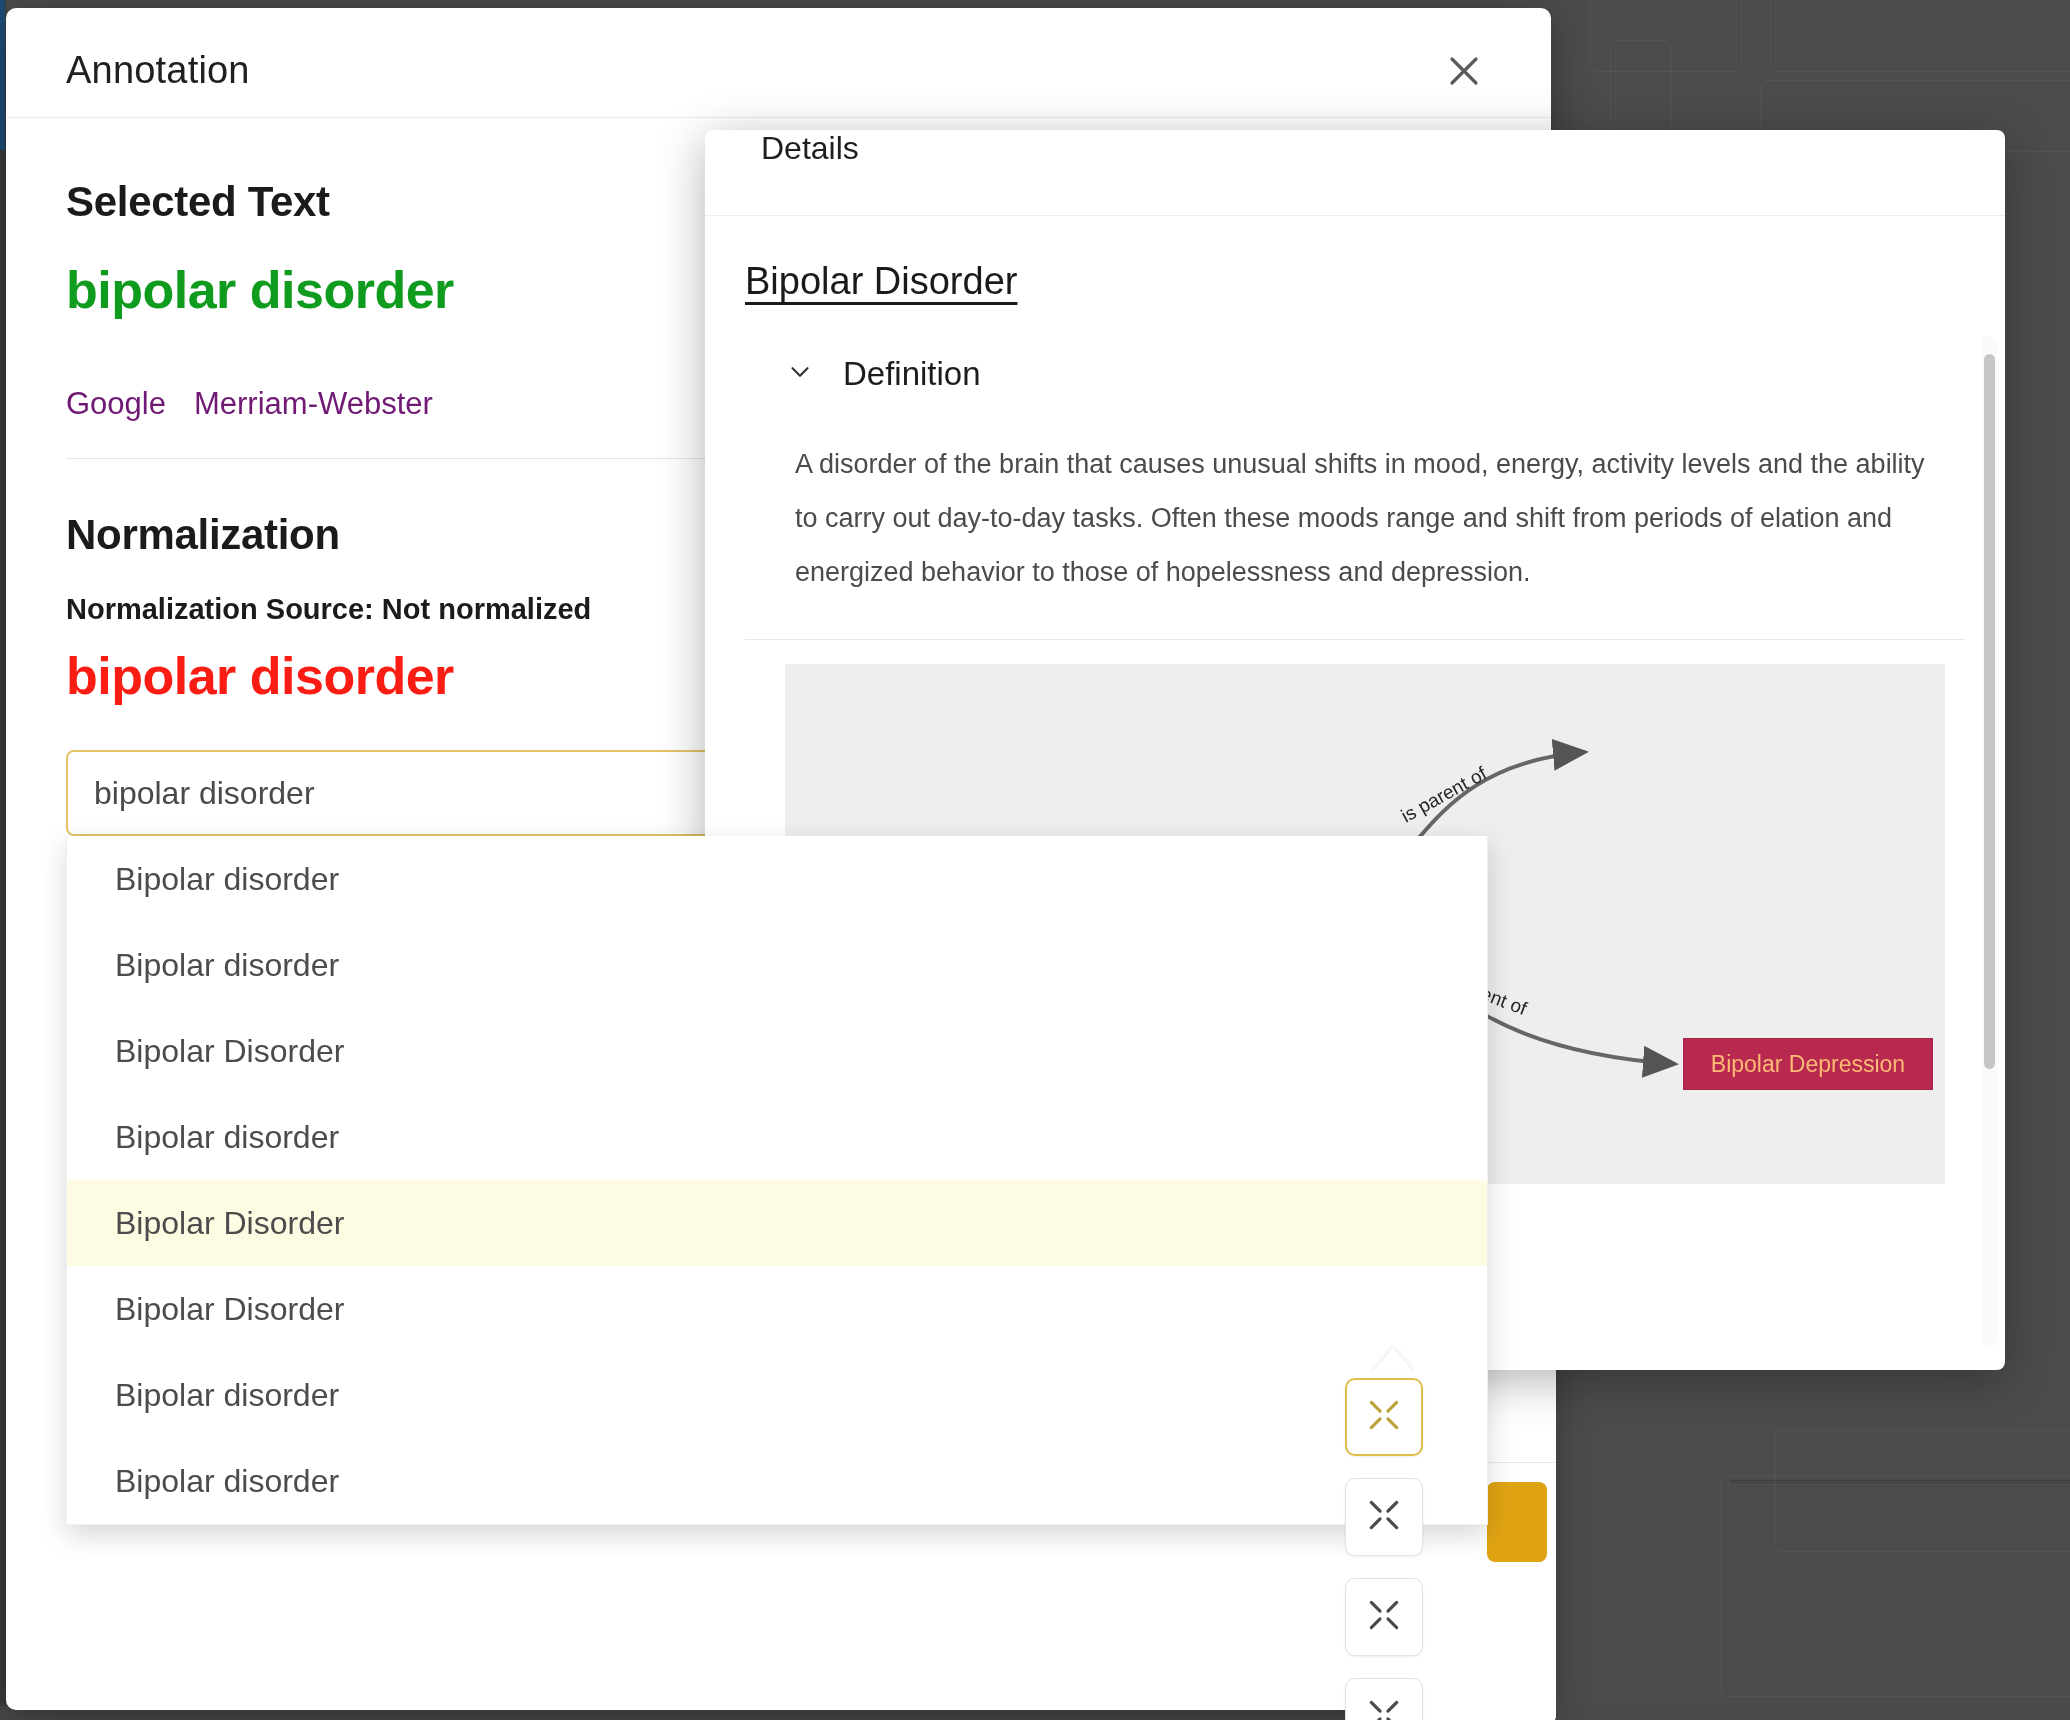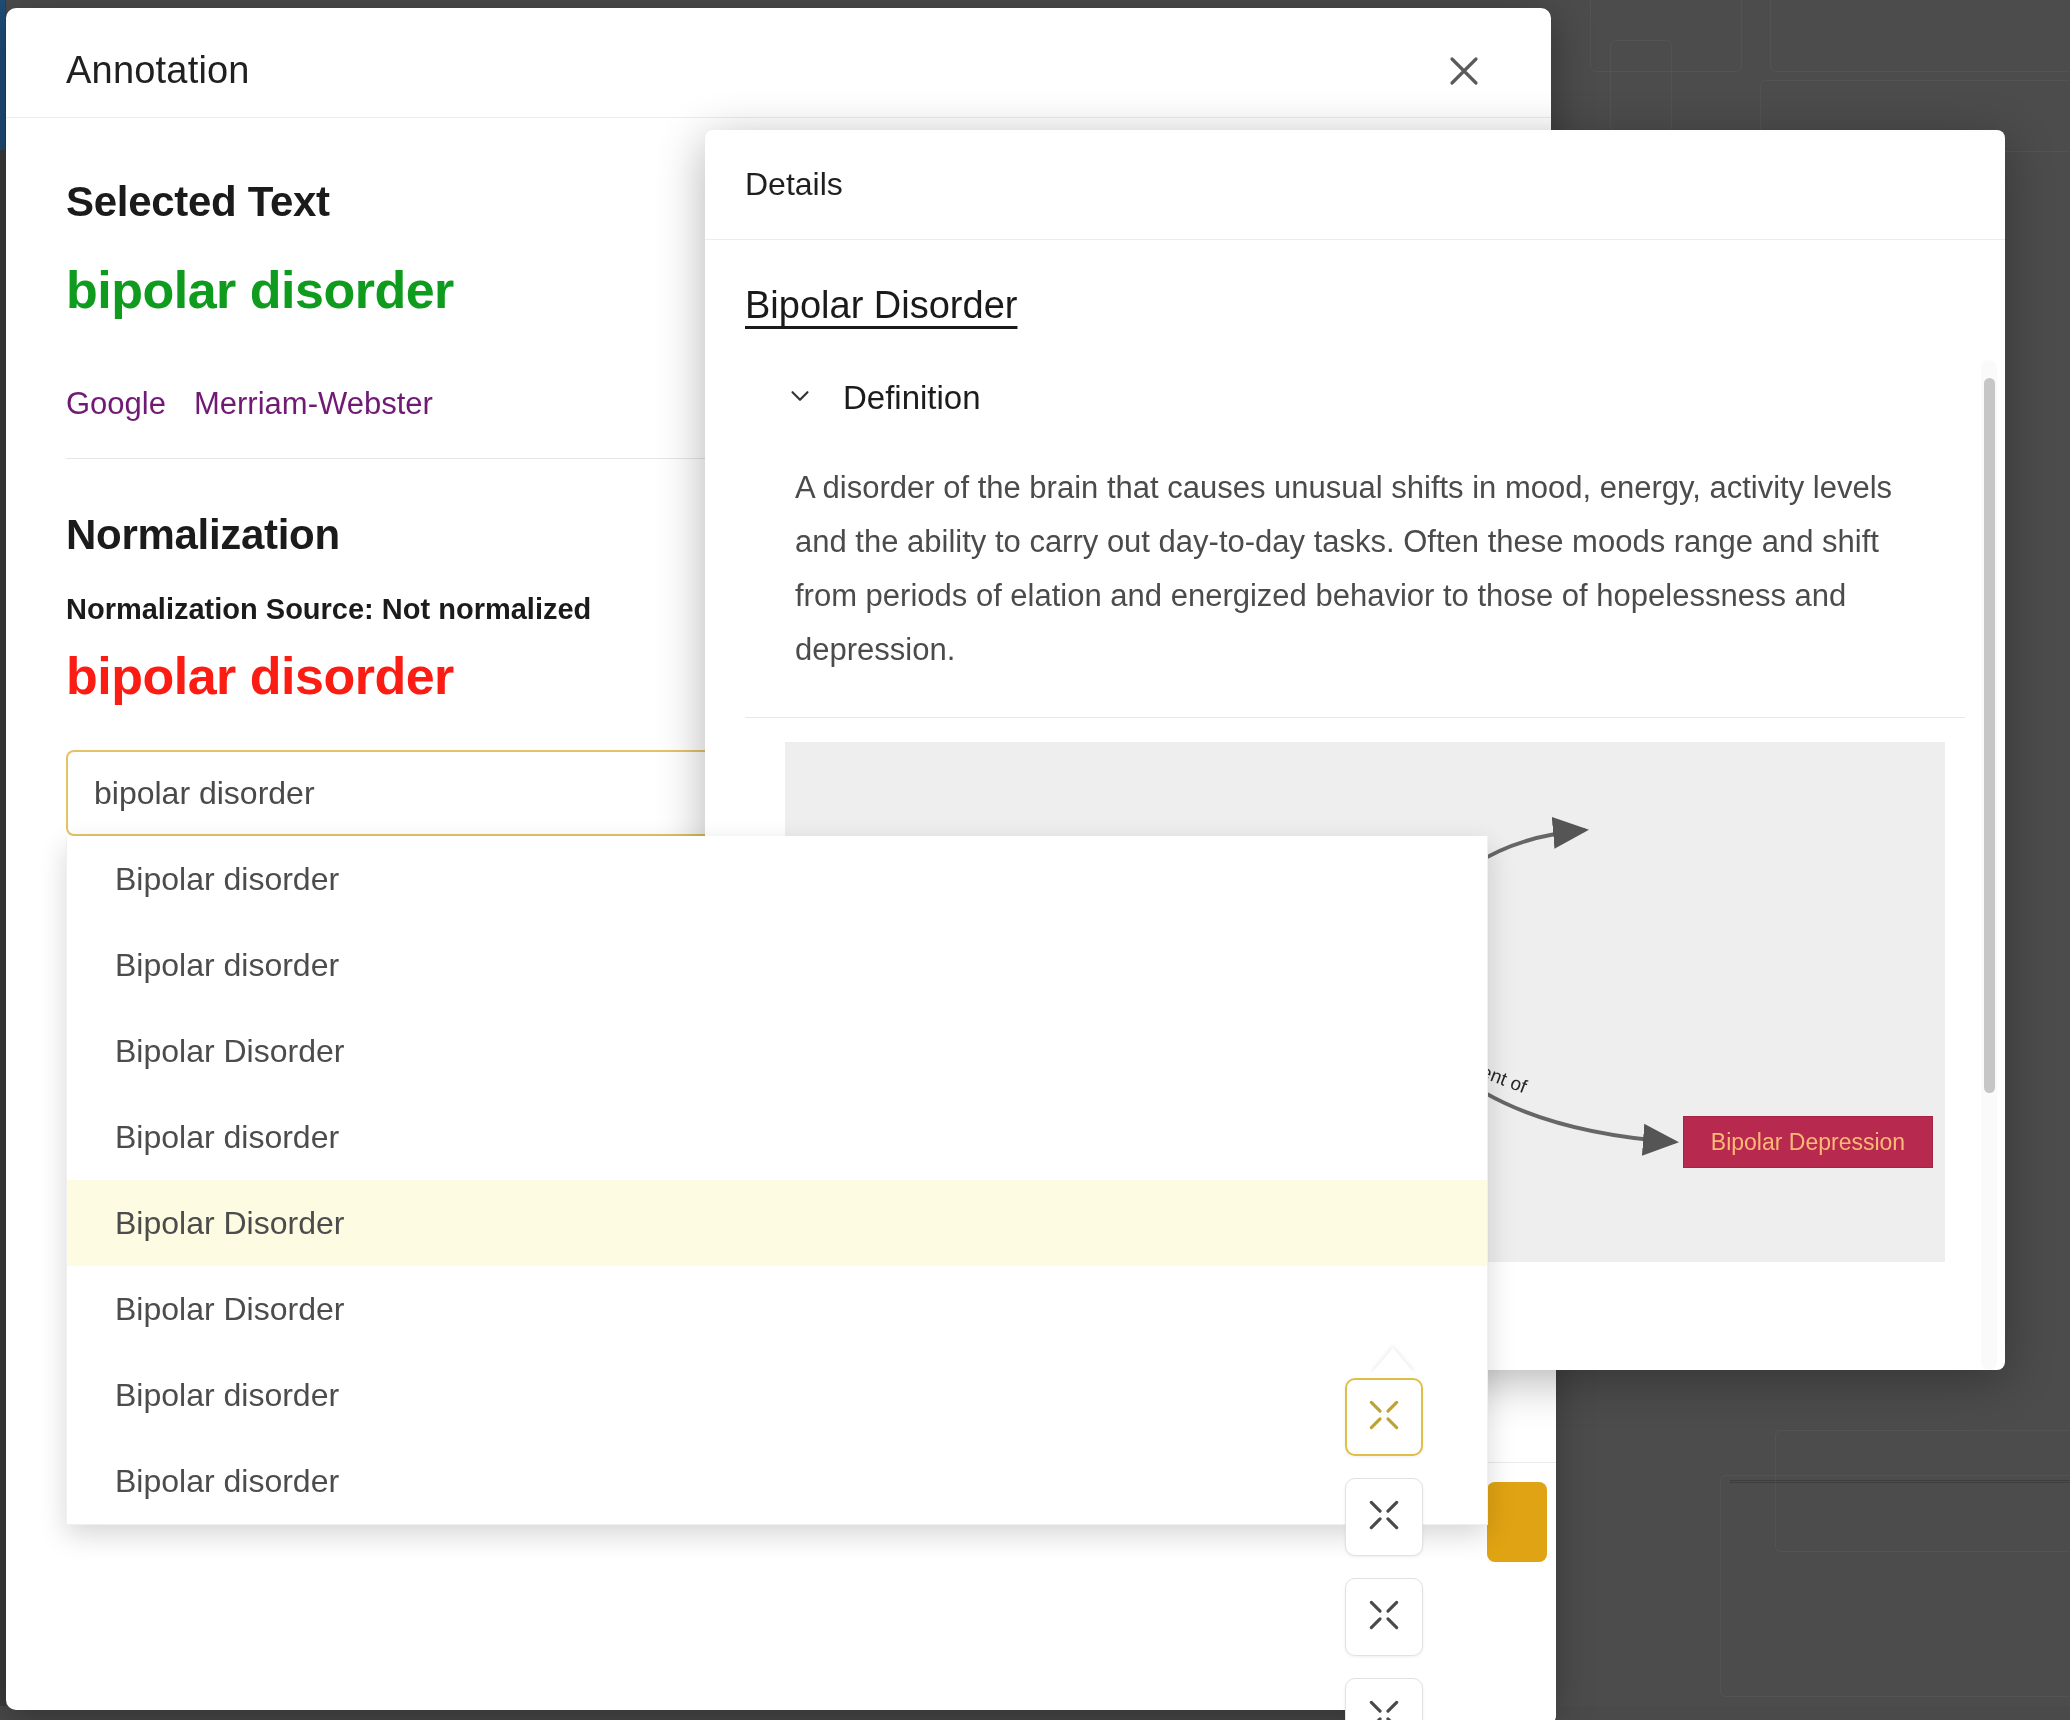--- a/index.html
+++ b/index.html
@@ -66,33 +66,33 @@
   .dd-item.active{background:#fdfbe2;}
 
   
   #details-panel{
     position:absolute;left:705px;top:130px;width:1300px;height:1240px;
     background:#ffffff;border-radius:8px;
     box-shadow:0 10px 48px rgba(0,0,0,.30);
     overflow:hidden;z-index:30;
   }
   #details-header{
-    height:110px;display:flex;align-items:center;padding-left:40px;
+    height:86px;display:flex;padding-left:56px;
     border-bottom:1px solid #ededed;box-sizing:border-box;
   }
   #details-title{font-size:32px;color:#1f1f1f;}
   #details-body{position:relative;height:1154px;box-sizing:border-box;padding:44px 40px 0 40px;}
   #entity-name{
     font-size:38px;color:#1a1a1a;text-decoration:underline;
     text-underline-offset:8px;margin:0 0 52px 0;display:inline-block;cursor:pointer;
   }
   #definition-toggle{display:flex;align-items:center;gap:28px;margin:0 0 44px 40px;cursor:pointer;}
   #definition-label{font-size:33px;color:#1c1c1c;}
   #definition-text{
-    font-size:31px;line-height:54px;color:#4b4b4b;margin:0 22px 0 50px;
+    font-size:27px;line-height:54px;color:#4b4b4b;margin:0 22px 0 50px;
   }
   #details-hr{height:1px;background:#e8e8e8;margin:40px 0 0 0;}
   
   #graph-box{
     margin:24px 20px 0 40px;background:#eeeeee;height:520px;position:relative;overflow:hidden;
   }
   .node{
     position:absolute;display:flex;align-items:center;justify-content:center;
     font-size:23px;color:#1b1b1b;box-sizing:border-box;padding:0 12px;white-space:nowrap;
     border:1px solid rgba(0,0,0,.10);

